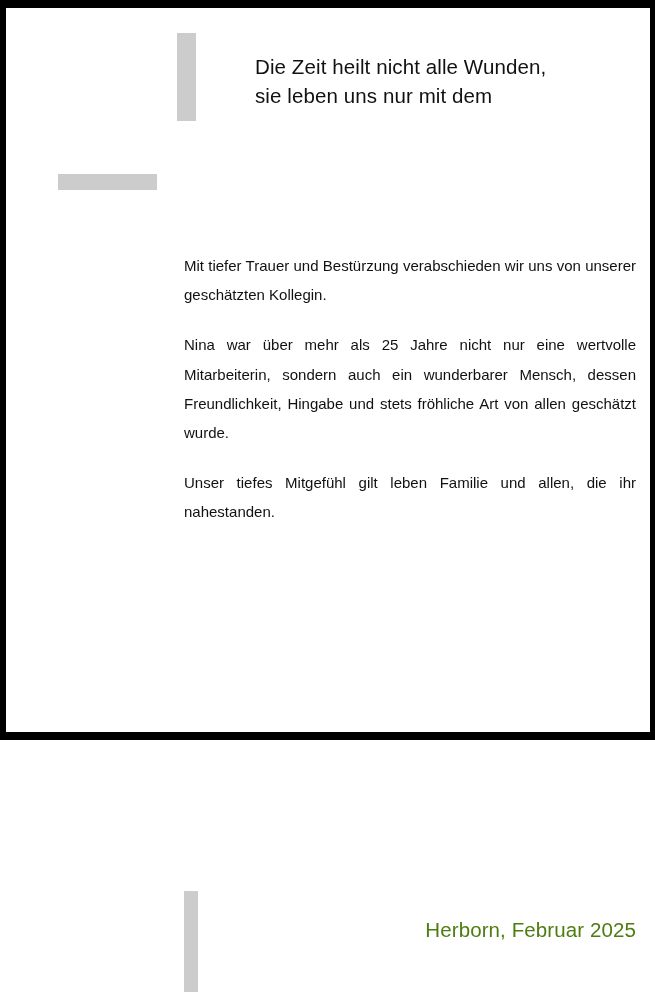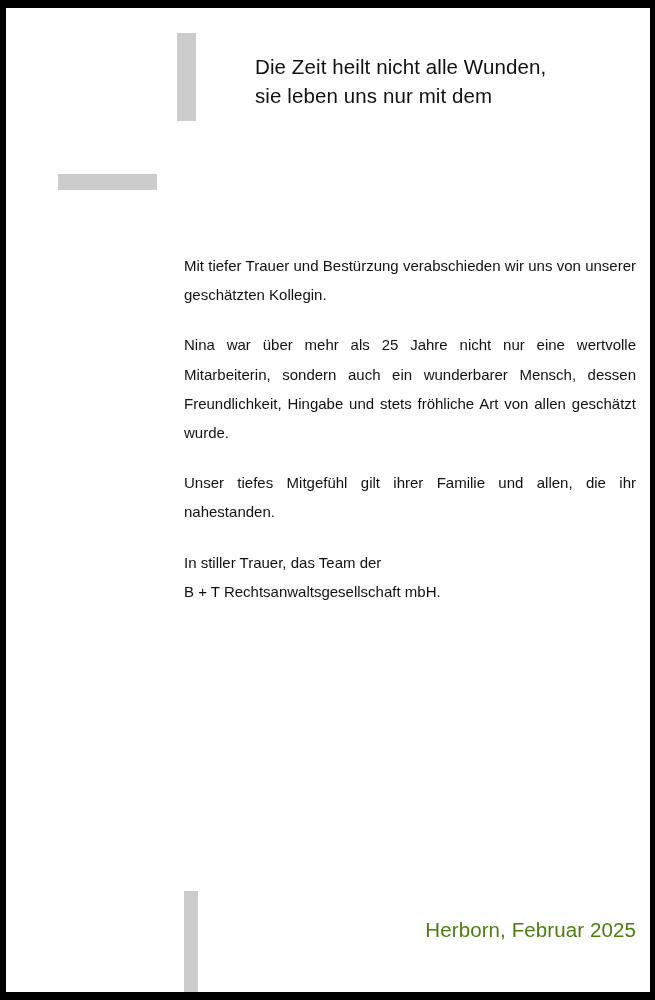--- a/index.html
+++ b/index.html
@@ -11,21 +11,21 @@
     width: 655px;
     height: 1000px;
     overflow: hidden;
     font-family: "Liberation Sans", sans-serif;
   }
 
   .notice {
     position: relative;
     box-sizing: border-box;
     width: 655px;
-    height: 1000px;
+    height: 740px;
     background: #ffffff;
     border-top: 8px solid #000000;
     border-bottom: 8px solid #000000;
     border-left: 6px solid #000000;
     border-right: 5px solid #000000;
   }
 
   .canvas {
     position: relative;
     width: 100%;
@@ -129,23 +129,19 @@
 
     <div class="quote">
       <span class="q-line">Die Zeit heilt nicht alle Wunden,</span>
       <span class="q-line">sie leben uns nur mit dem</span>
     </div>
 
 
     <div class="body-text">
       <p class="para">Mit tiefer Trauer und Bestürzung verabschieden wir uns von unserer geschätzten Kollegin.</p>
       <p class="para">Nina war über mehr als 25 Jahre nicht nur eine wertvolle Mitarbeiterin, sondern auch ein wunderbarer Mensch, dessen Freundlichkeit, Hingabe und stets fröhliche Art von allen geschätzt wurde.</p>
-      <p class="para">Unser tiefes Mitgefühl gilt ihrer Familie und allen, die ihr nahestanden.</p>
-      <p class="para flush">
-        <span>In stiller Trauer, das Team der</span><br>
-        <span>B + T Rechtsanwaltsgesellschaft mbH.</span>
-      </p>
+      <p class="para">Unser tiefes Mitgefühl gilt leben Familie und allen, die ihr nahestanden.</p>
     </div>
 
     <div class="footer">Herborn, Februar 2025</div>
 
   </div>
 </div>
 
 </body></html>

